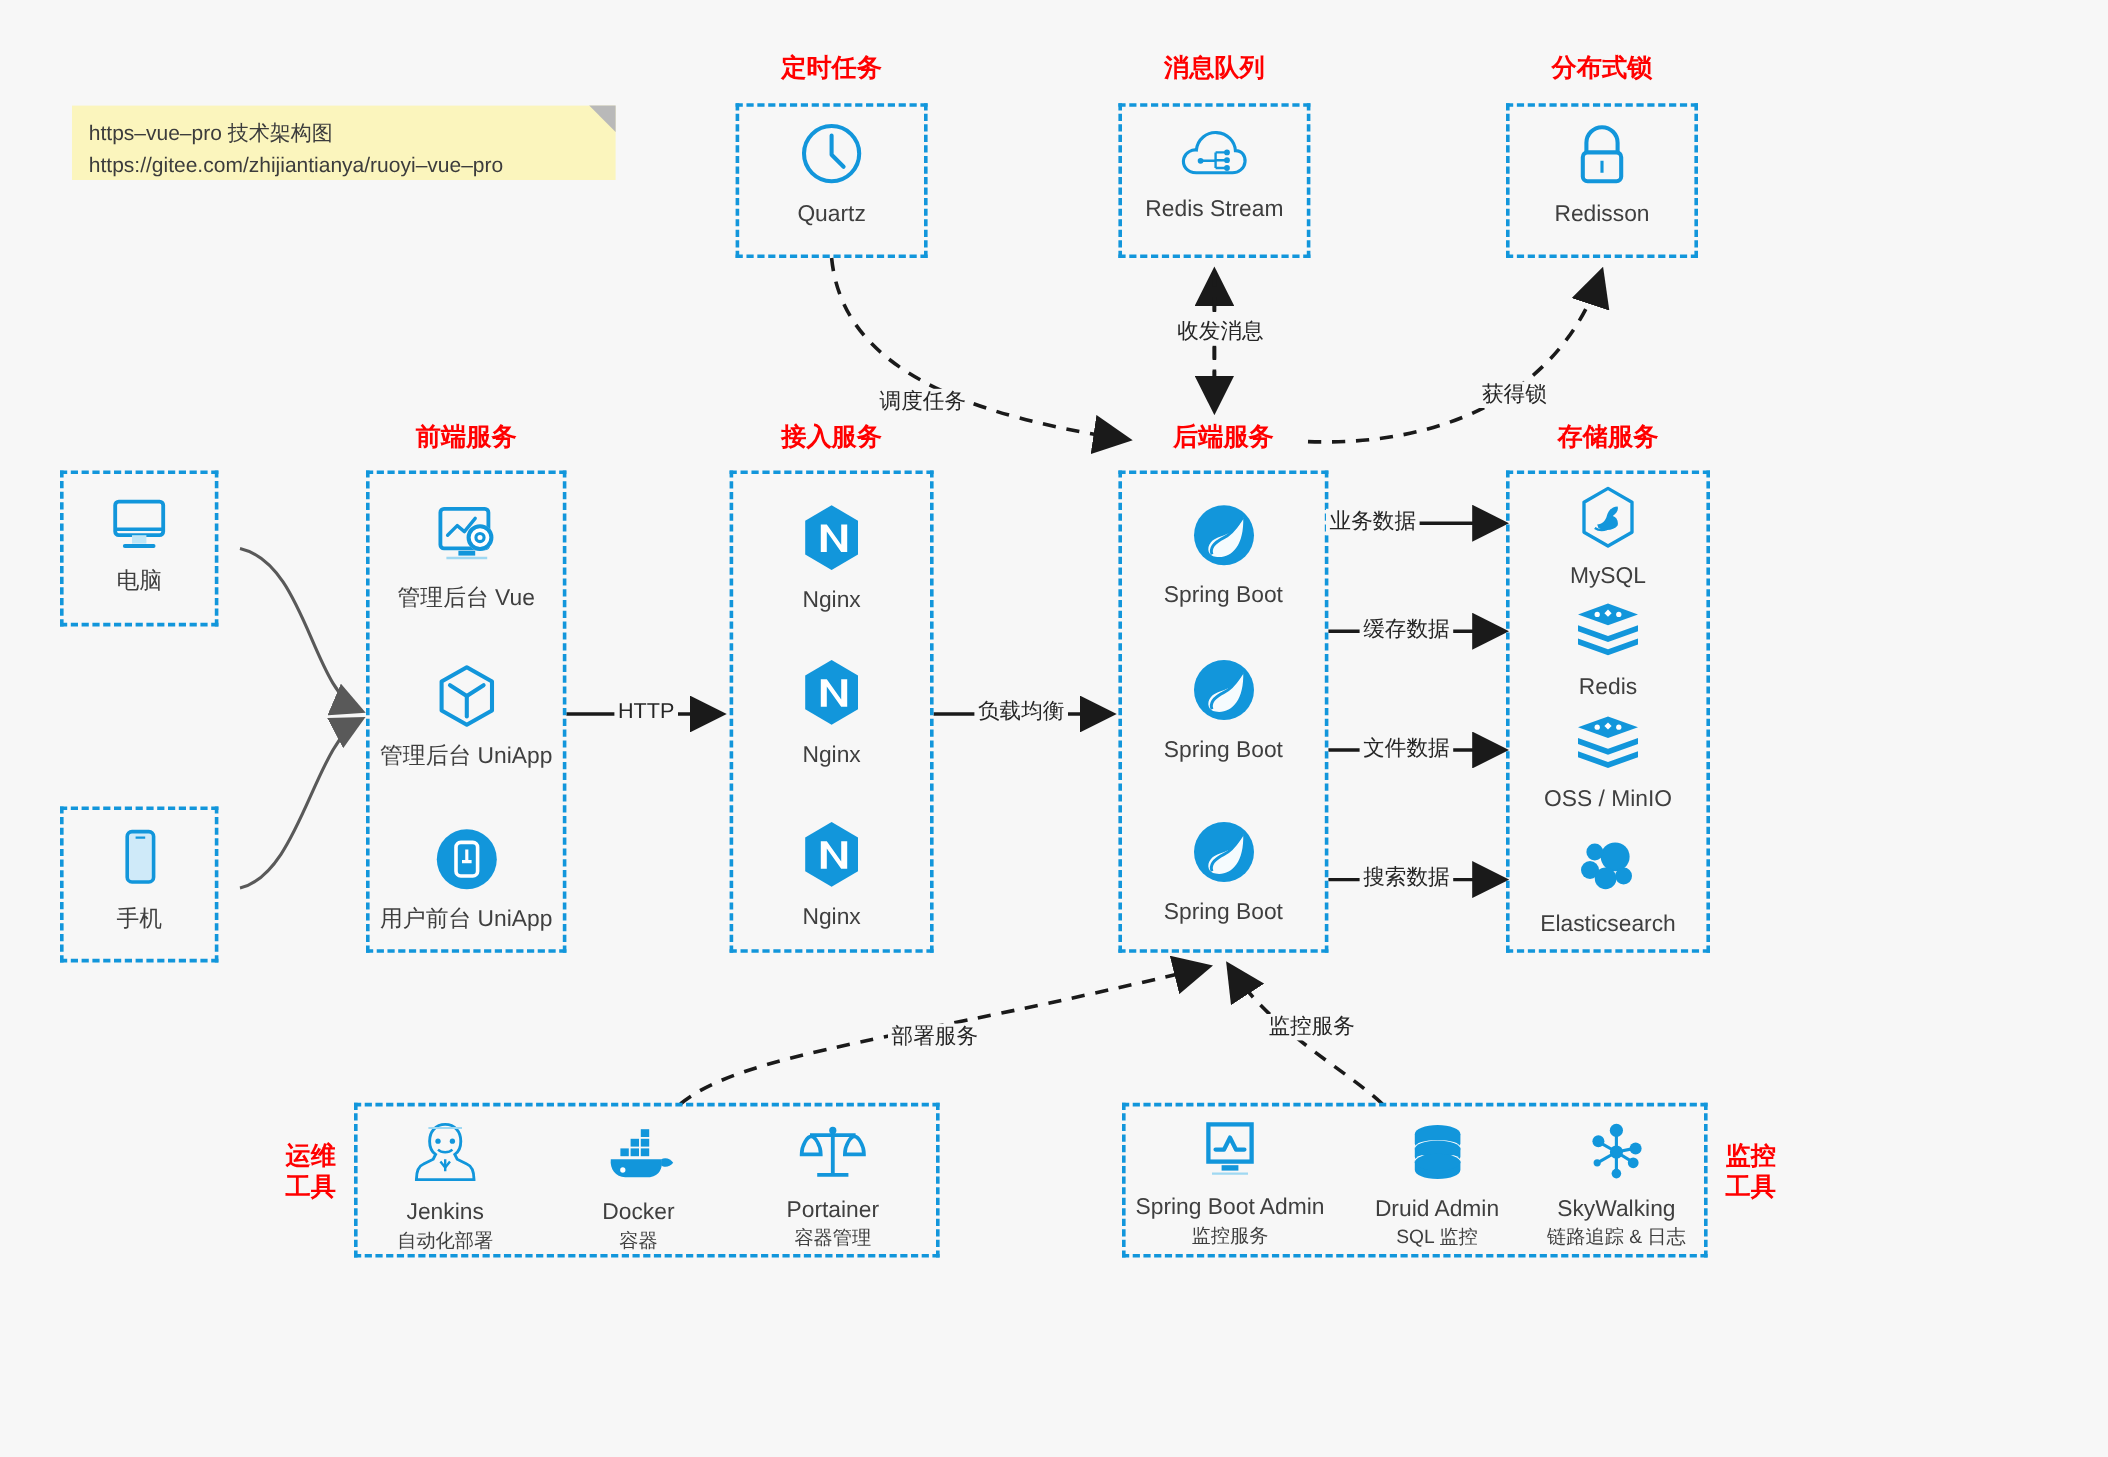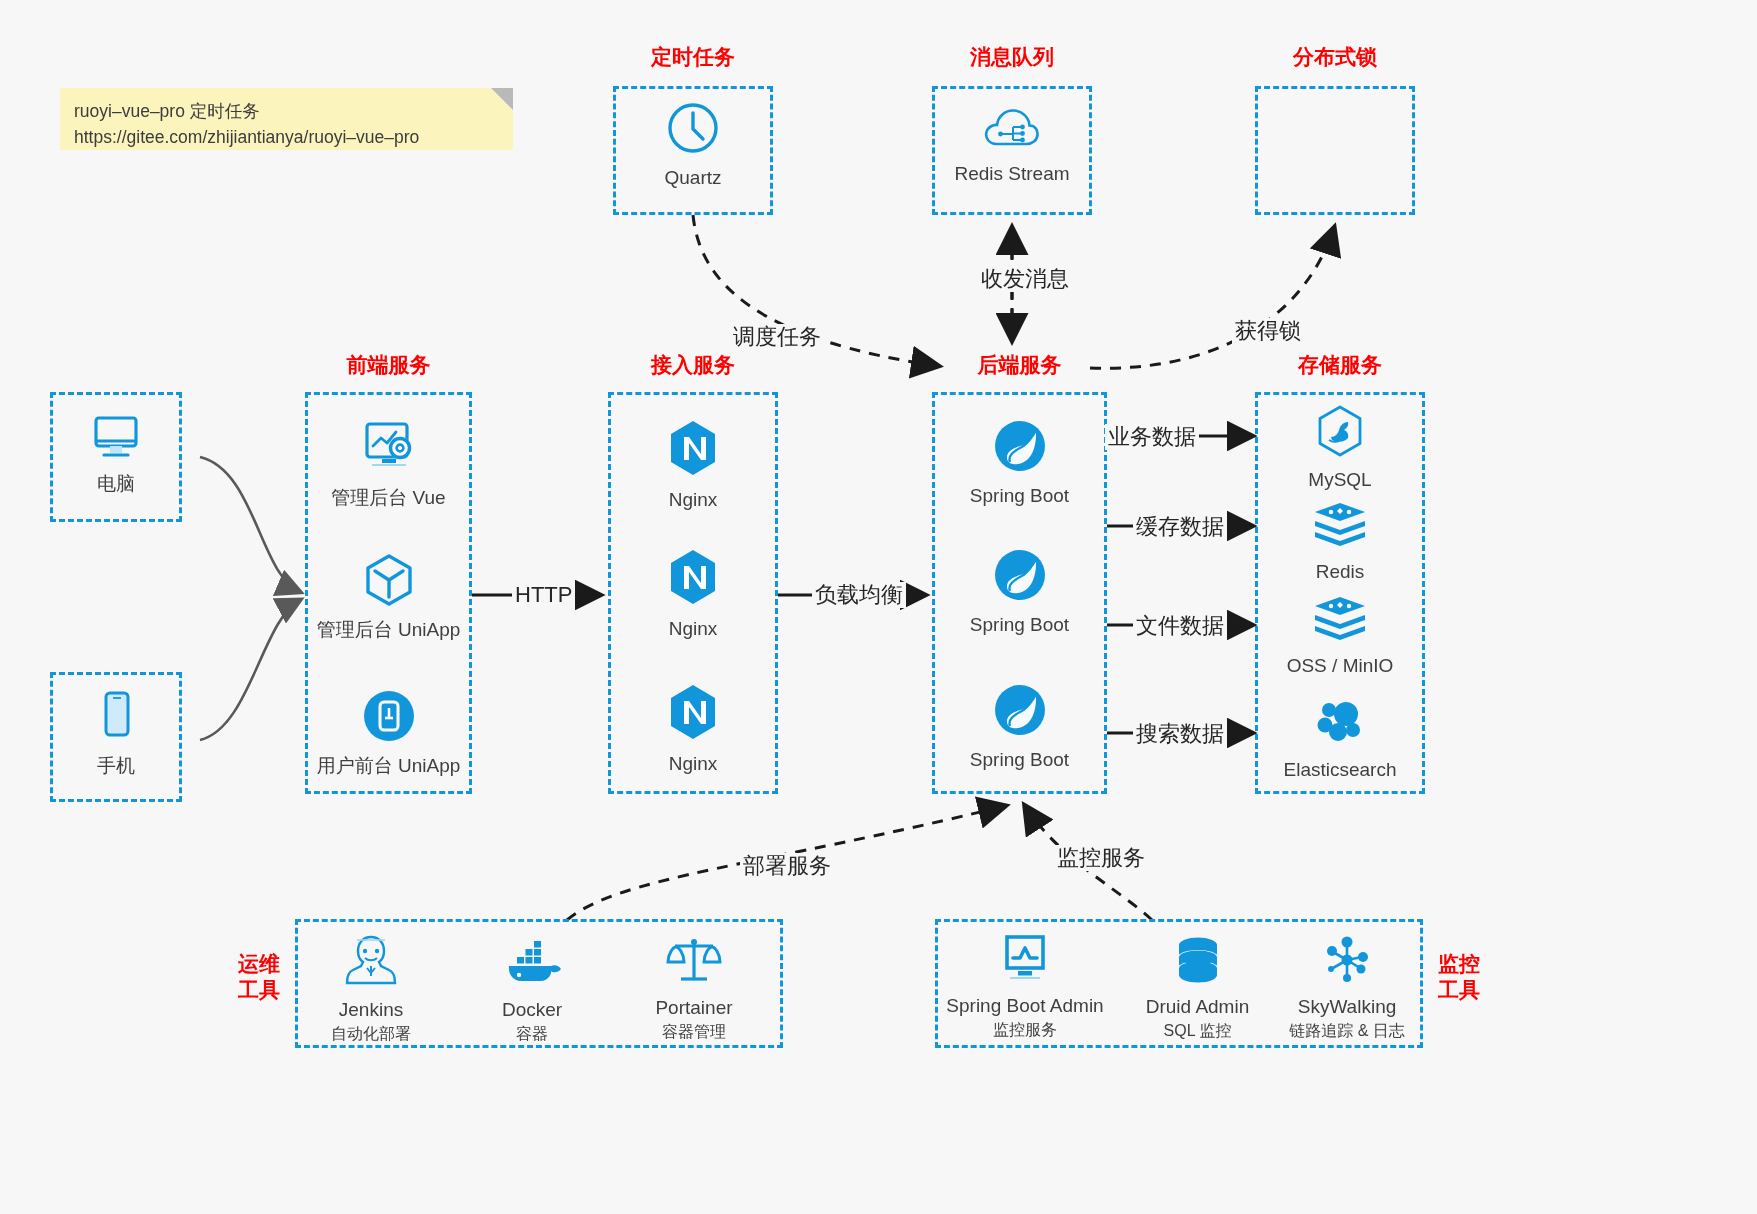--- a/index.html
+++ b/index.html
@@ -80,21 +80,21 @@
     color: #3f3f3f;
     text-align: center;
     white-space: nowrap;
     line-height: 1.35;
   }
 
   
   .elabel {
     position: absolute;
     background: #f7f7f7;
-    font-size: 22px;
+    font-size: 18px;
     color: #262626;
     white-space: nowrap;
     padding: 0 3px;
     line-height: 1.2;
   }
 </style>
 </head>
 <body>
 
 <div id="stage">
@@ -128,21 +128,21 @@
     <line x1="1107" y1="625" x2="1252" y2="625" stroke="#1a1a1a" stroke-width="2.8" marker-end="url(#arrowSolid)"></line>
     <line x1="1107" y1="733" x2="1252" y2="733" stroke="#1a1a1a" stroke-width="2.8" marker-end="url(#arrowSolid)"></line>
 
     <path d="M567,920 C620,876 760,866 1005,806" fill="none" stroke="#1a1a1a" stroke-width="3" stroke-dasharray="11,9" marker-end="url(#arrowSolid)"></path>
 
     <path d="M1152,920 C1120,890 1060,860 1025,806" fill="none" stroke="#1a1a1a" stroke-width="3" stroke-dasharray="11,9" marker-end="url(#arrowSolid)"></path>
   </svg>
 
   <div class="note">
     <div class="corner"></div>
-    <div class="note-line">ruoyi–vue–pro 定时任务</div>
+    <div class="note-line">https–vue–pro 技术架构图</div>
     <div class="note-line">https://gitee.com/zhijiantianya/ruoyi–vue–pro</div>
   </div>
 
   <div class="grp-title" style="left:613px; top:44px; width:160px;">定时任务</div>
   <div class="dbox" style="left:613px; top:86px; width:160px; height:129px;"></div>
   <div class="node" style="left:633px; top:100px; width:120px;">
     <span class="ic">
       <svg width="56" height="56" viewBox="0 0 56 56">
         <circle cx="28" cy="28" r="23" fill="none" stroke="#1296db" stroke-width="3.4"></circle>
         <path d="M28,13 L28,29 L38,39" fill="none" stroke="#1296db" stroke-width="3.4" stroke-linecap="round" stroke-linejoin="round"></path>
@@ -166,20 +166,30 @@
         <circle cx="39.5" cy="36" r="2.4" fill="#1296db"></circle>
         <circle cx="39.5" cy="29.5" r="2.4" fill="#1296db"></circle>
         <line x1="30" y1="29.5" x2="38" y2="29.5" stroke="#1296db" stroke-width="2"></line>
       </svg>
     </span>
     <span class="lbl">Redis Stream</span>
   </div>
 
   <div class="grp-title" style="left:1255px; top:44px; width:160px;">分布式锁</div>
   <div class="dbox" style="left:1255px; top:86px; width:160px; height:129px;"></div>
+  <div class="node" style="left:1275px; top:102px; width:120px;">
+    <span class="ic">
+      <svg width="52" height="54" viewBox="0 0 52 54">
+        <path d="M13,25 L13,17 A13,13 0 0 1 39,17 L39,25" fill="none" stroke="#1296db" stroke-width="3.4"></path>
+        <rect x="10" y="25" width="32" height="24" rx="4" fill="none" stroke="#1296db" stroke-width="3.4"></rect>
+        <line x1="26" y1="32" x2="26" y2="42" stroke="#1296db" stroke-width="2.6"></line>
+      </svg>
+    </span>
+    <span class="lbl">Redisson</span>
+  </div>
 
   <div class="elabel" style="left:730px; top:324px;">调度任务</div>
   <div class="elabel" style="left:978px; top:266px;">收发消息</div>
   <div class="elabel" style="left:1232px; top:318px;">获得锁</div>
 
   <div class="dbox" style="left:50px; top:392px; width:132px; height:130px;"></div>
   <div class="node" style="left:50px; top:412px; width:132px;">
     <span class="ic">
       <svg width="54" height="50" viewBox="0 0 54 50">
         <rect x="7" y="6" width="40" height="28" rx="3" fill="none" stroke="#1296db" stroke-width="3.2"></rect>

